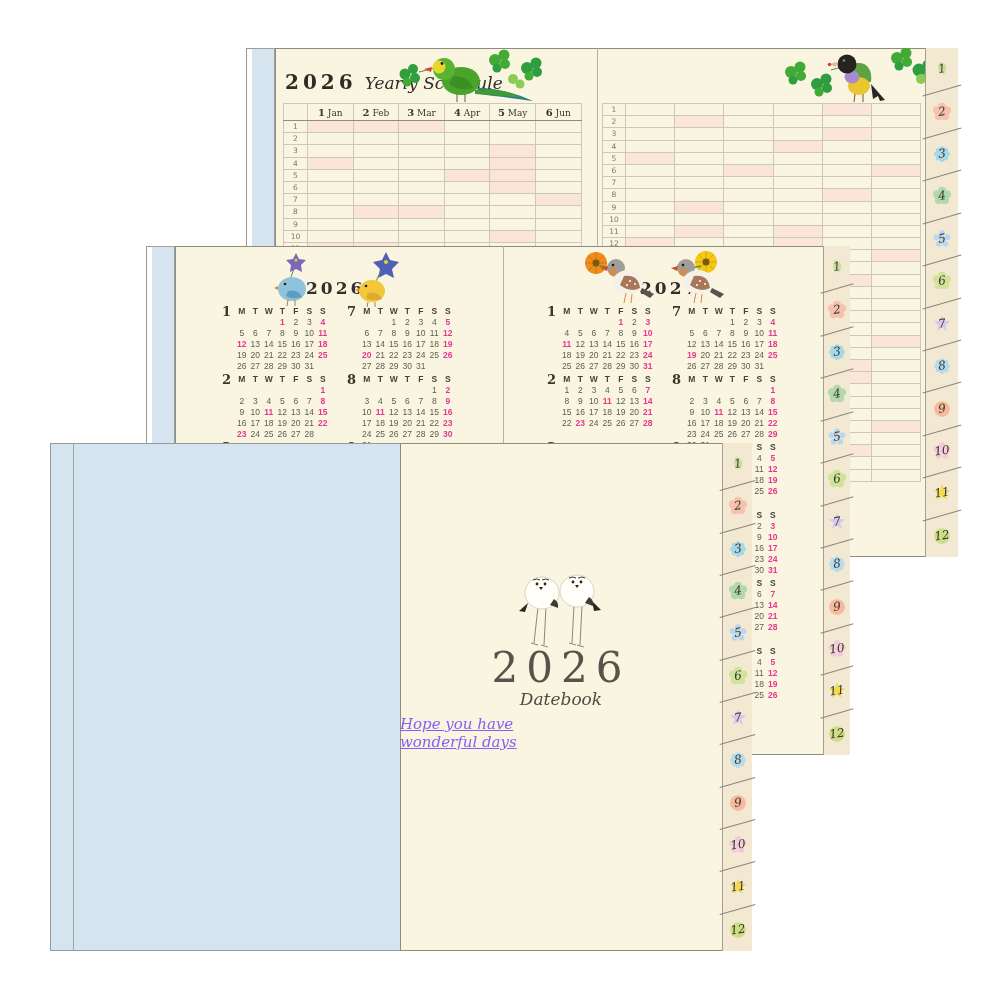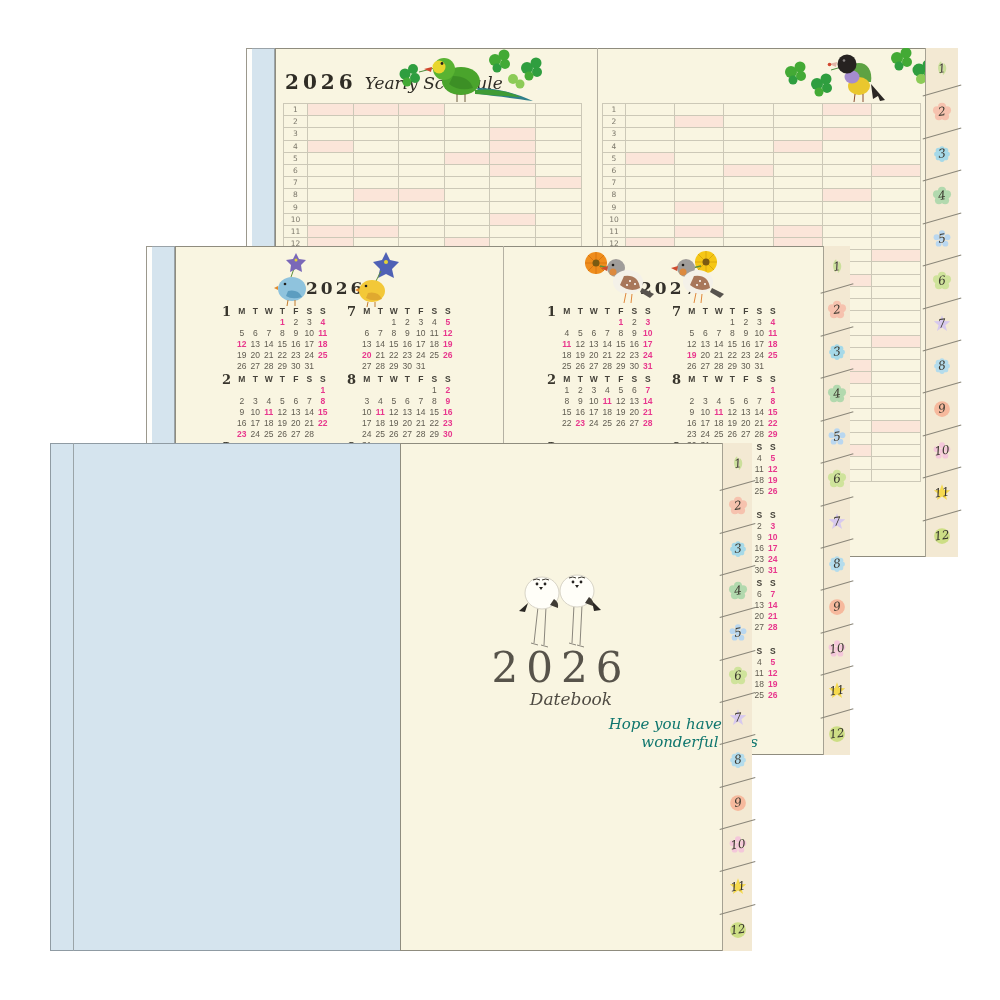--- a/index.html
+++ b/index.html
@@ -35,21 +35,21 @@
            color:#5f5b50;padding:0;line-height:1;}
   .mcal tr.wh td{font-weight:bold;color:#45423a;}
   .mcal td.pk{color:#e8378d;font-weight:bold;}
   .myear{position:absolute;font:bold 17px "DejaVu Serif",serif;letter-spacing:3px;color:#33302a;}
   .divline{position:absolute;top:0;bottom:0;width:1px;background:#b5b1a3;}
   
   .cover{position:absolute;top:0;bottom:0;background:#d5e4ee;border:1px solid #8f9ba3;box-sizing:border-box;}
   .spine{position:absolute;top:0;bottom:0;width:1px;background:#9aa4a8;}
   .fyear{position:absolute;text-align:center;font:42px "DejaVu Serif",serif;letter-spacing:8px;color:#57534a;}
   .fsub{position:absolute;text-align:center;font:italic 17px "DejaVu Serif",serif;color:#4f4b43;}
-  .fmsg{position:absolute;text-align:right;font:italic 15px "DejaVu Serif",serif;color:#0f766e;}
+  .fmsg{position:absolute;text-align:left;font:italic 15px "DejaVu Serif",serif;color:#8b5cf6;text-decoration:underline;}
   .ill{position:absolute;}
 </style>
 </head>
 <body>
 
 <div class="canvas">
 
   <section class="spread" id="backSpread" style="left:246px;top:48px;width:712px;height:509px;z-index:1;">
     <div class="edgeW" style="left:0;width:7px;"></div>
     <div class="edgeB" style="left:6px;width:23px;"></div>
@@ -256,20 +256,29 @@
         <colgroup>
           <col style="width:24px">
           <col style="width:45.6px">
           <col style="width:45.6px">
           <col style="width:45.6px">
           <col style="width:45.6px">
           <col style="width:45.6px">
           <col style="width:45.6px">
         </colgroup>
         <tbody>
+          <tr>
+            <th class="rn"></th>
+            <th><b>1</b> Jan</th>
+            <th><b>2</b> Feb</th>
+            <th><b>3</b> Mar</th>
+            <th><b>4</b> Apr</th>
+            <th><b>5</b> May</th>
+            <th><b>6</b> Jun</th>
+          </tr>
           <tr>
             <td class="rn">1</td>
             <td class="hl"></td>
             <td class="hl"></td>
             <td class="hl"></td>
             <td></td>
             <td></td>
             <td></td>
           </tr>
           <tr>
@@ -2569,21 +2578,21 @@
       <ellipse cx="61" cy="20" rx="17" ry="16" fill="#fffef8" stroke="#d8d4c7"></ellipse>
       <circle cx="57" cy="11" r="1.4" fill="#262320"></circle>
         <circle cx="65" cy="11" r="1.4" fill="#262320"></circle>
       <path d="M53 7 q4 -2 7 0" stroke="#3a362f" fill="none"></path>
         <path d="M62 7 q4 -2 7 0" stroke="#3a362f" fill="none"></path>
       <path d="M59 14 l2 3 2 -3 z" fill="#262320"></path>
       <path d="M73 26 q5 3 4 9 l-8 -3 z" fill="#403c35"></path>
     </svg>
 
     <div class="fyear" style="left:350px;width:322px;top:200px;">2026</div>
-    <div class="fsub" style="left:360px;width:322px;top:246px;">Datebook</div>
+    <div class="fsub" style="left:350px;width:322px;top:246px;">Datebook</div>
     <div class="fmsg" style="left:350px;width:322px;top:272px;">Hope you have</div>
     <div class="fmsg" style="left:350px;width:358px;top:290px;">wonderful days</div>
 
     <div class="tabstrip" id="tabsFront" style="left:672px;width:30px;">
         <div class="tab">
           <svg width="21" height="21" viewBox="0 0 24 24">
             <path d="M11 3C7 6 6 12 10 18c2-4 2-11 1-15z" fill="#cbdf9b"></path>
             <path d="M14 5c4 3 4 10-1 14 0-4-.5-10 1-14z" fill="#cbdf9b"></path>
           </svg>
           <span class="tn">1</span>

